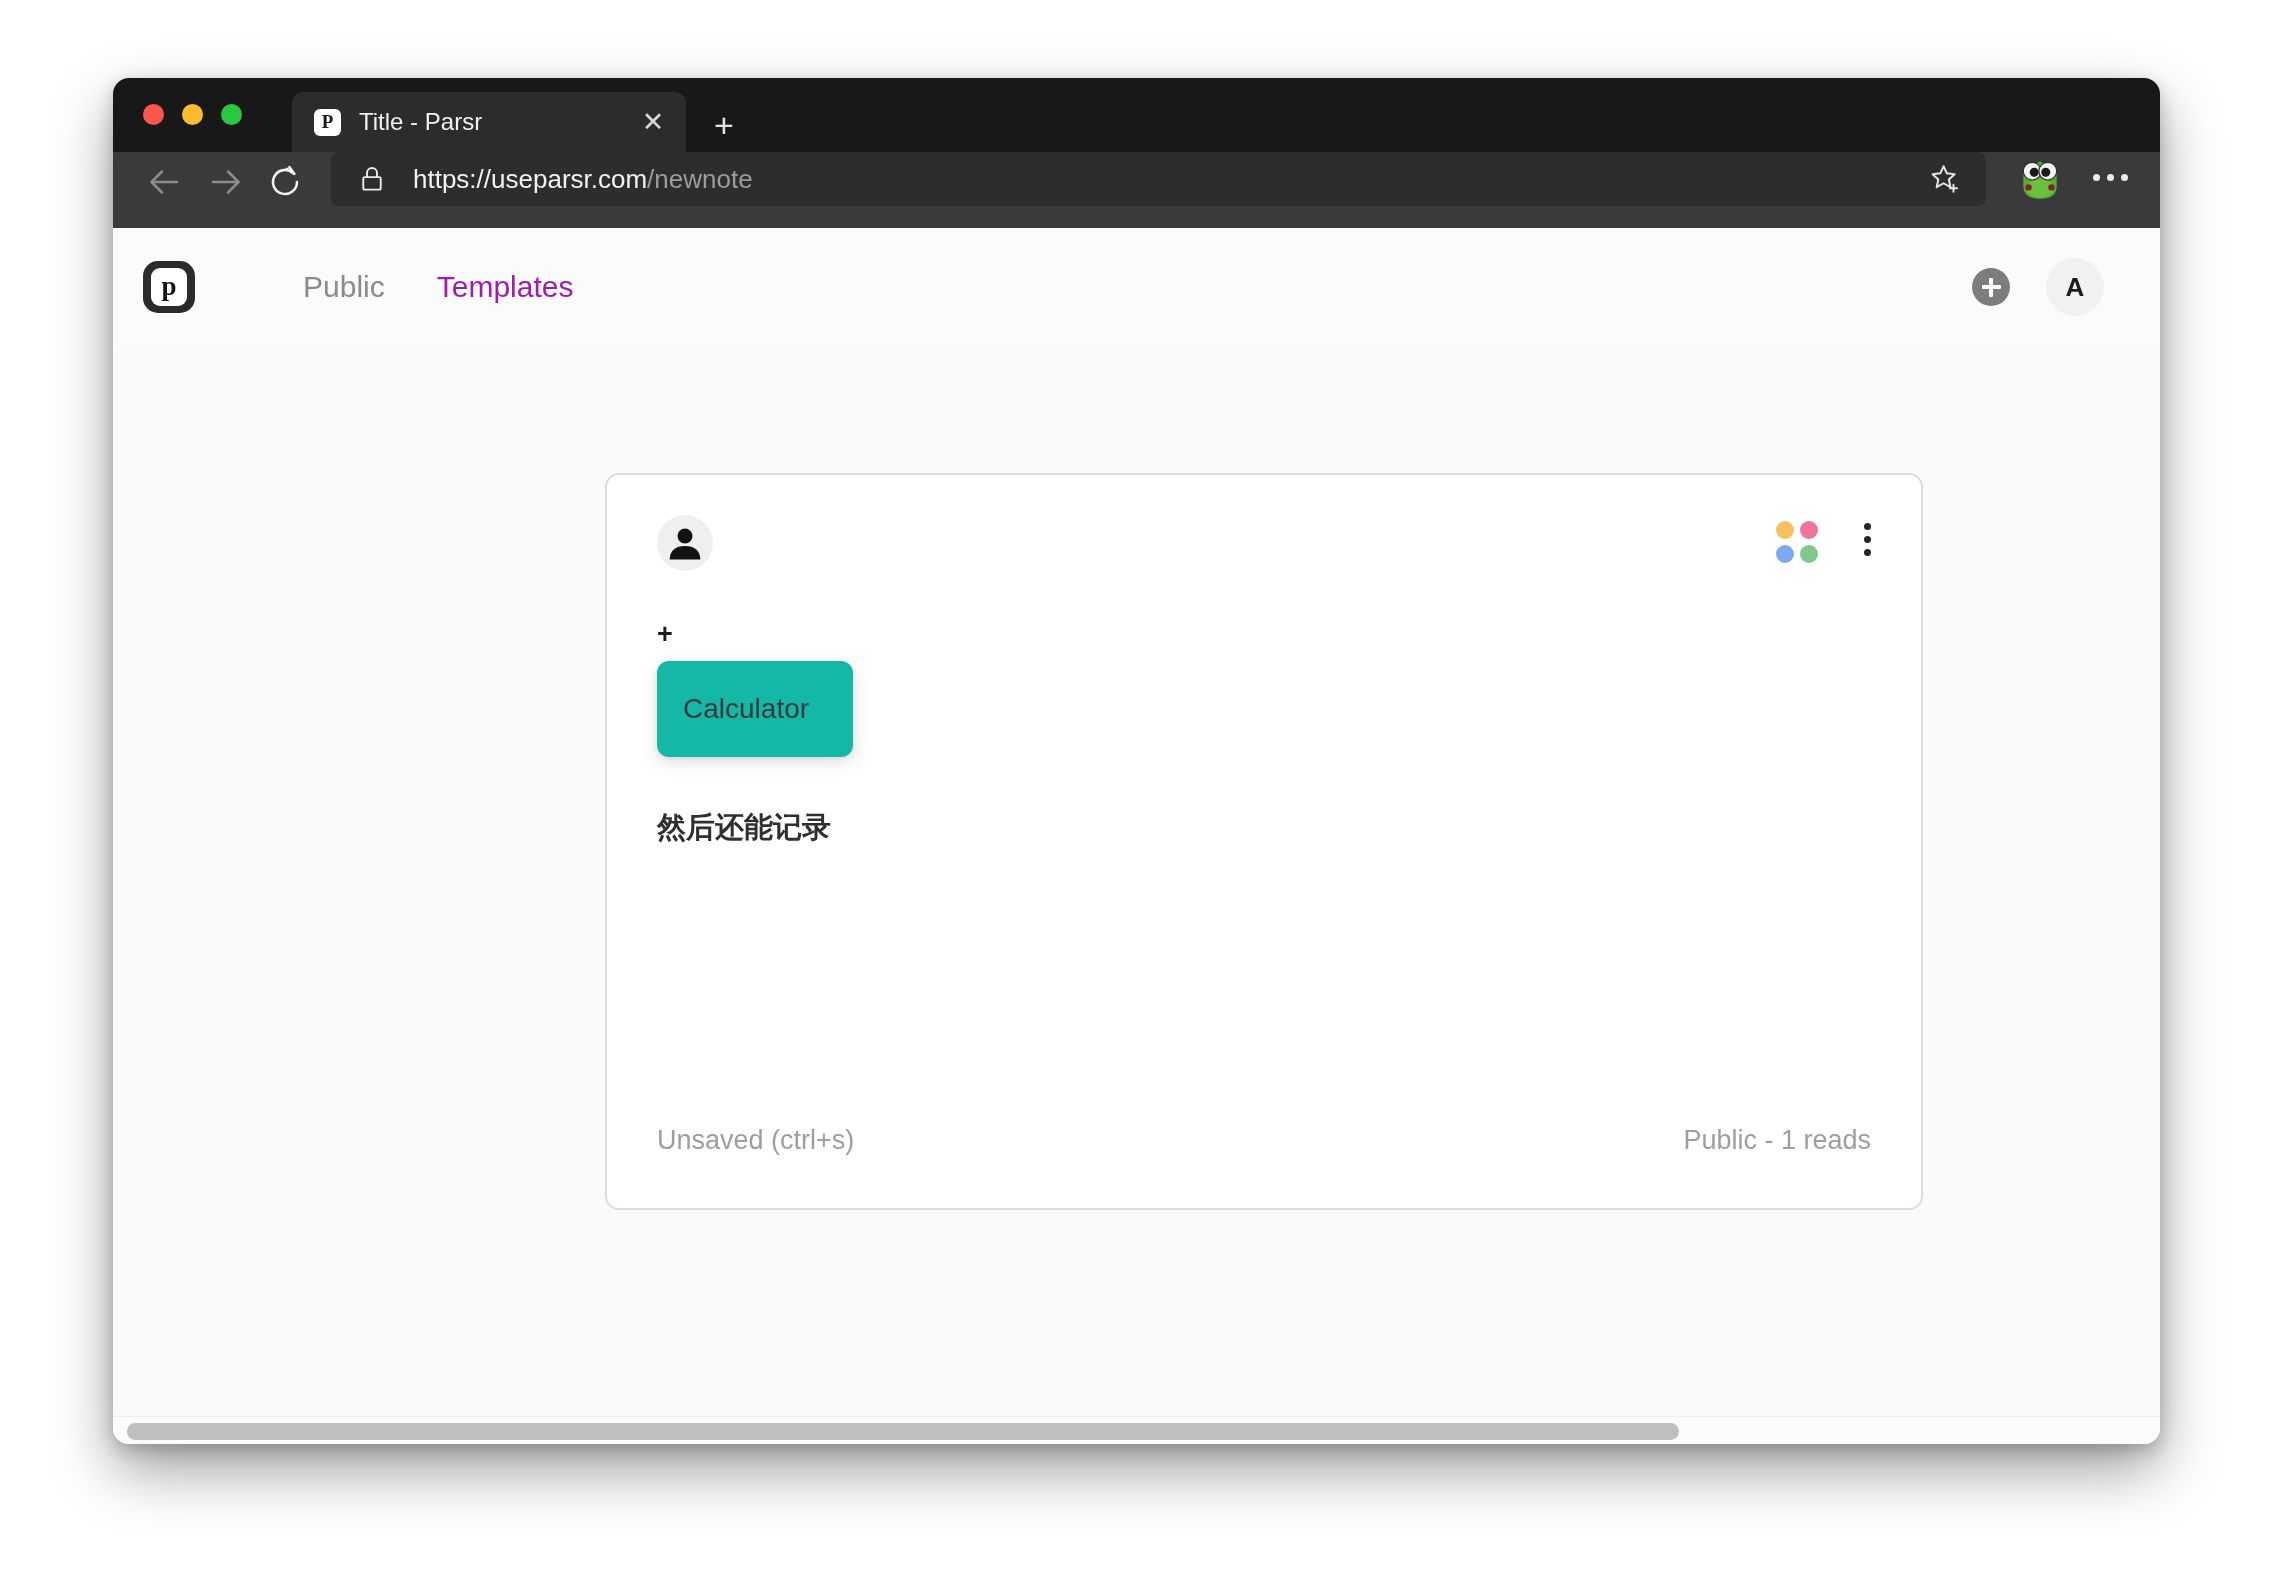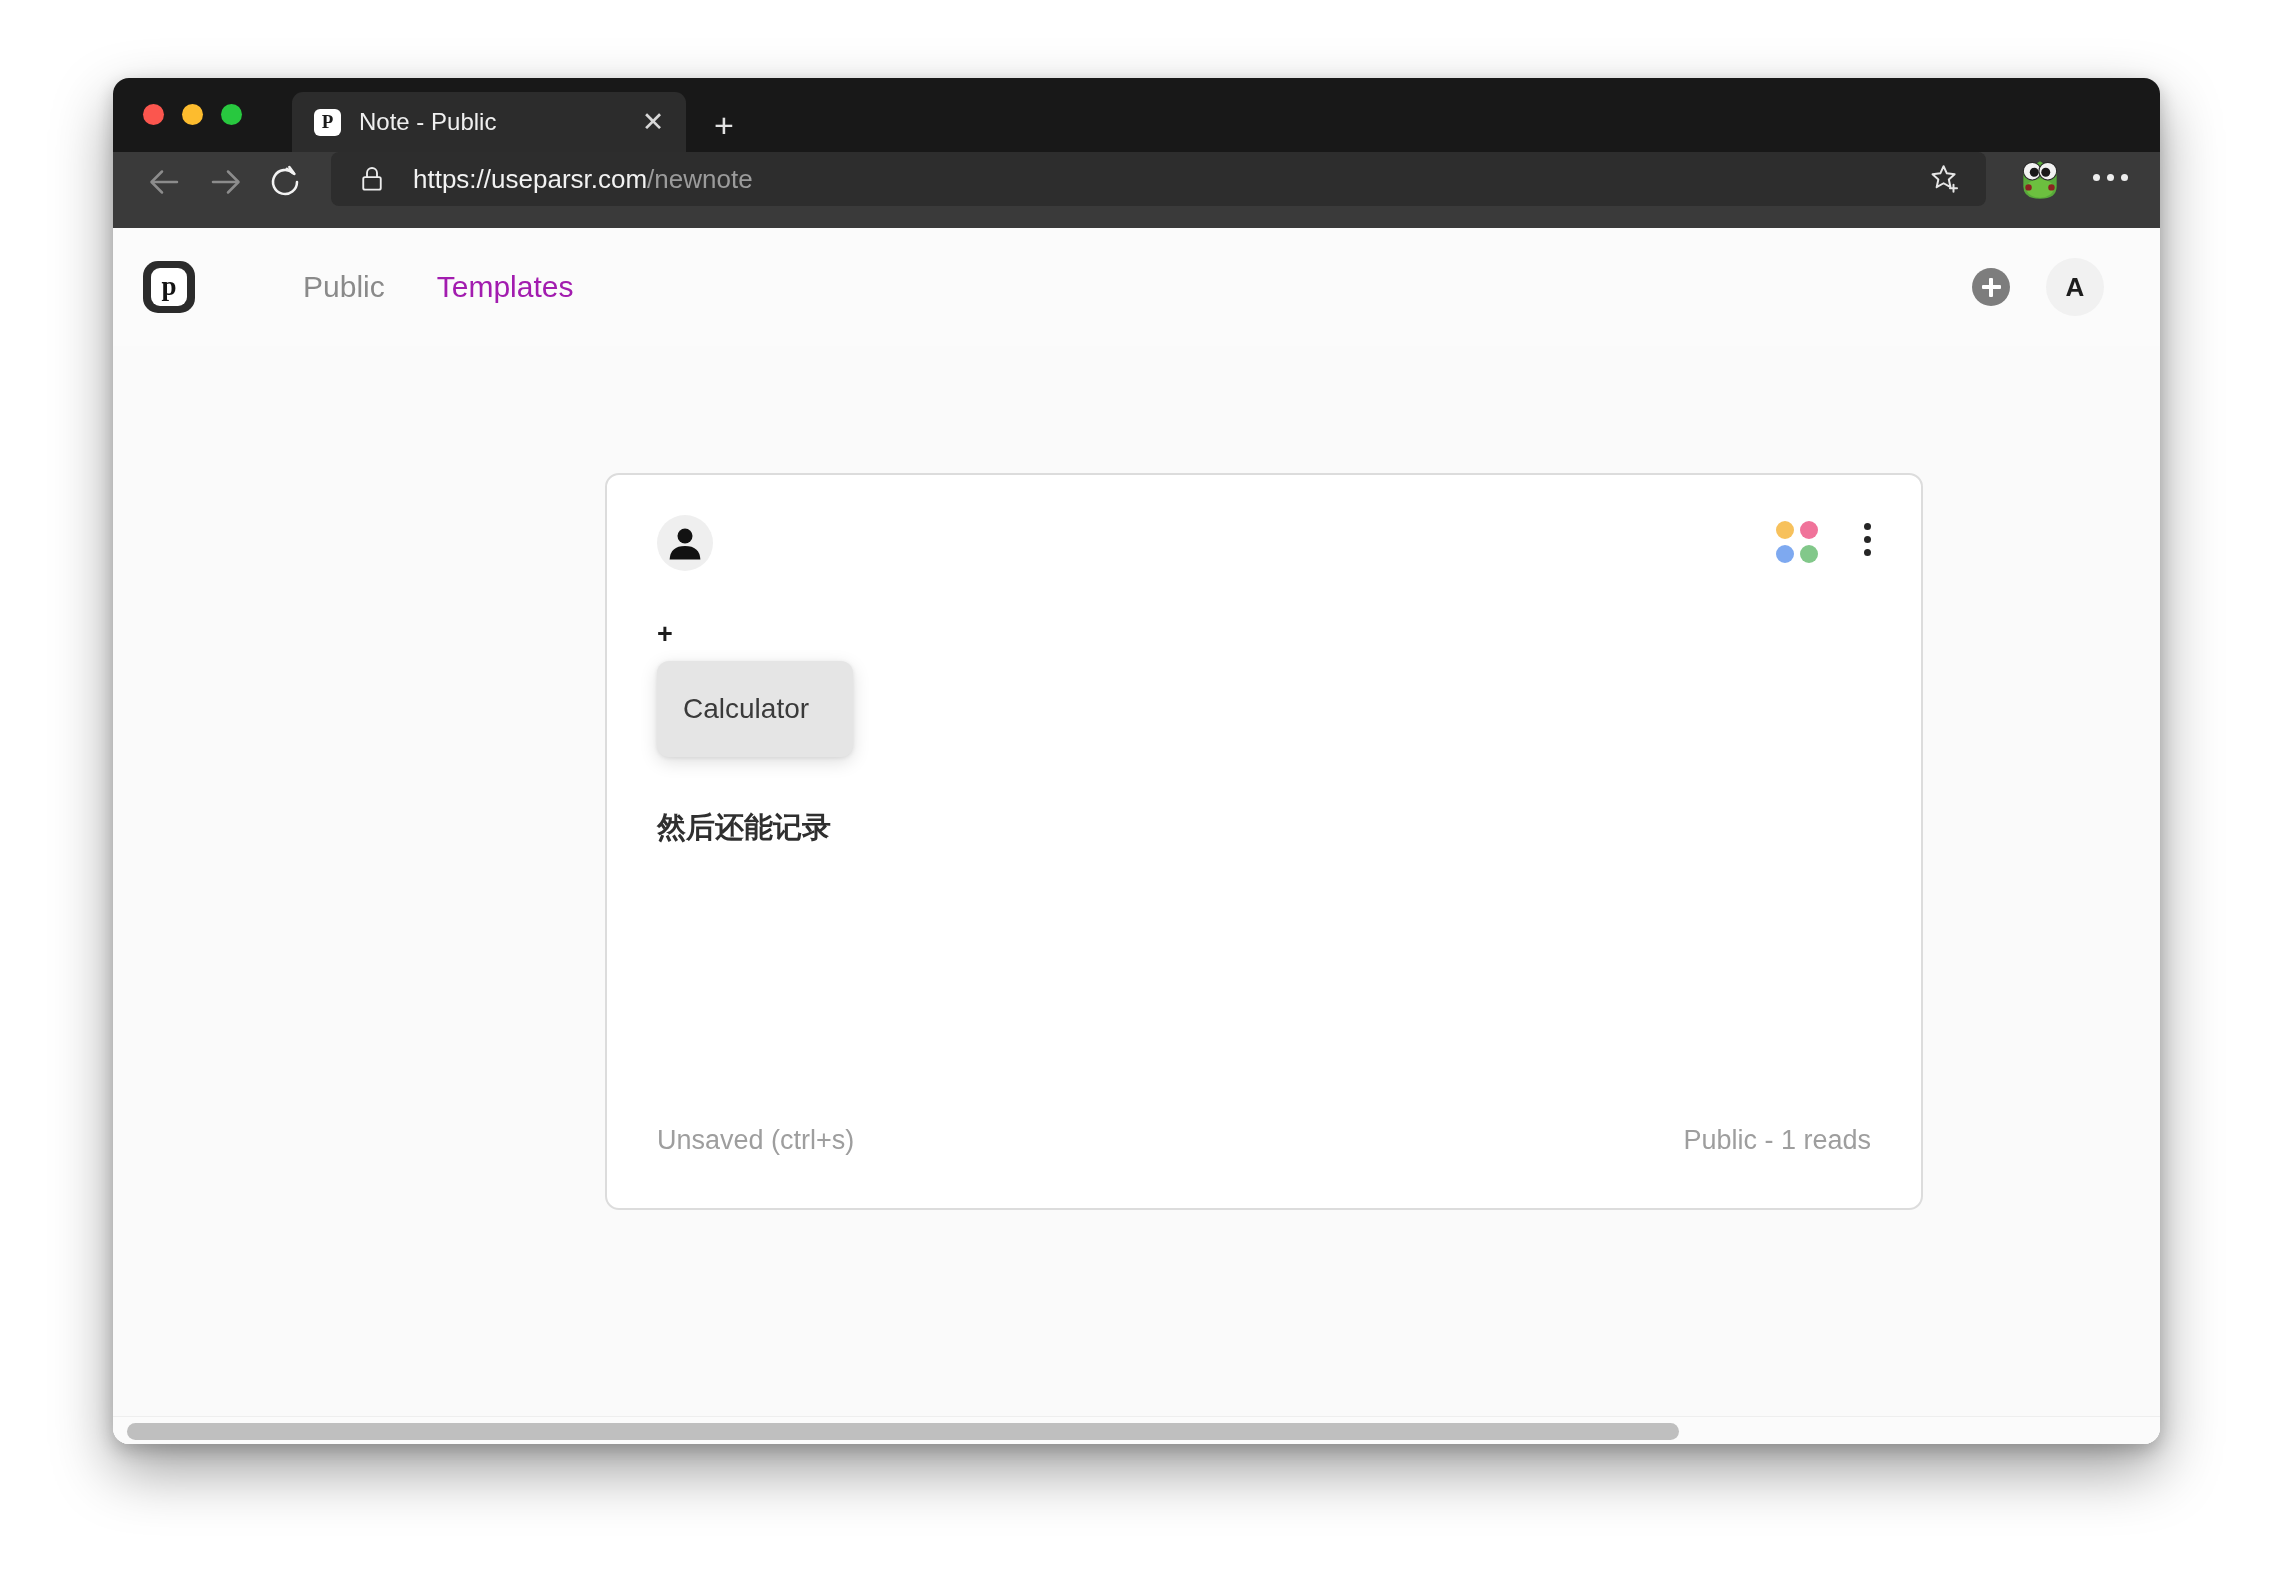--- a/index.html
+++ b/index.html
@@ -306,21 +306,21 @@
     font-size: 27px;
     color: #1c1c1c;
     font-weight: 700;
     line-height: 1;
     height: 24px;
   }
   .popup {
     margin-top: 16px;
     width: 196px;
     height: 96px;
-    background: #e5e5e5;
+    background: #14b8a6;
     border-radius: 12px;
     box-shadow: 0 5px 18px rgba(0,0,0,0.13), 0 1px 4px rgba(0,0,0,0.09);
     display: flex;
     align-items: center;
     padding-left: 26px;
   }
   .popup-item {
     font-size: 28px;
     color: #3A3A3A;
   }
@@ -369,21 +369,21 @@
   <div class="titlebar">
 
     <div class="traffic-lights">
       <span class="tl-dot tl-red"></span>
       <span class="tl-dot tl-yellow"></span>
       <span class="tl-dot tl-green"></span>
     </div>
 
     <div class="tab">
       <span class="tab-favicon">P</span>
-      <span class="tab-title">Note - Public</span>
+      <span class="tab-title">Title - Parsr</span>
       <span class="tab-close">✕</span>
     </div>
 
     <div class="new-tab">+</div>
   </div>
 
   <div class="toolbar">
 
     <div class="nav-btn">
       <svg width="36" height="36" viewBox="0 0 24 24" fill="none" stroke="#8C8C8C" stroke-width="1.7" stroke-linecap="round" stroke-linejoin="round">

